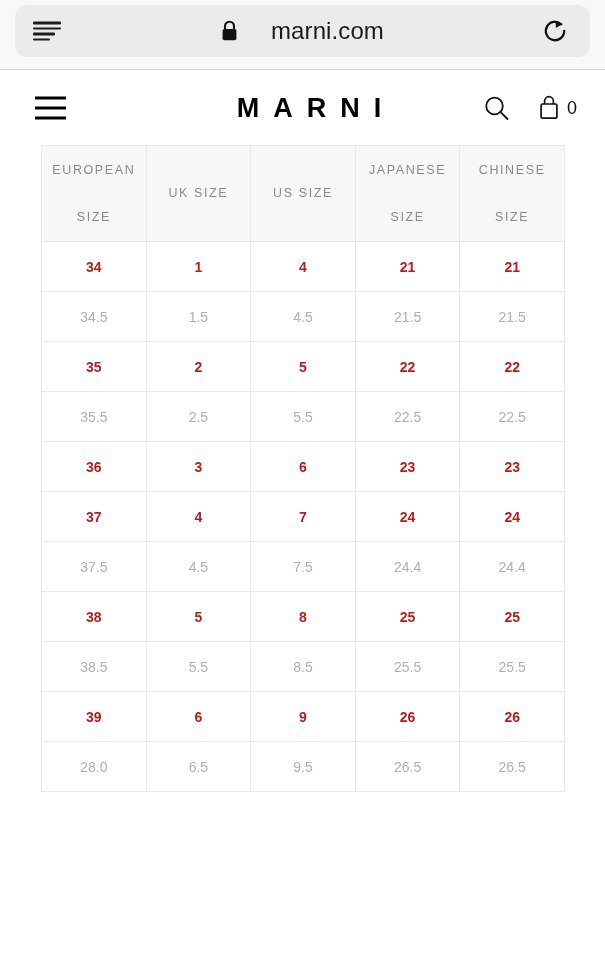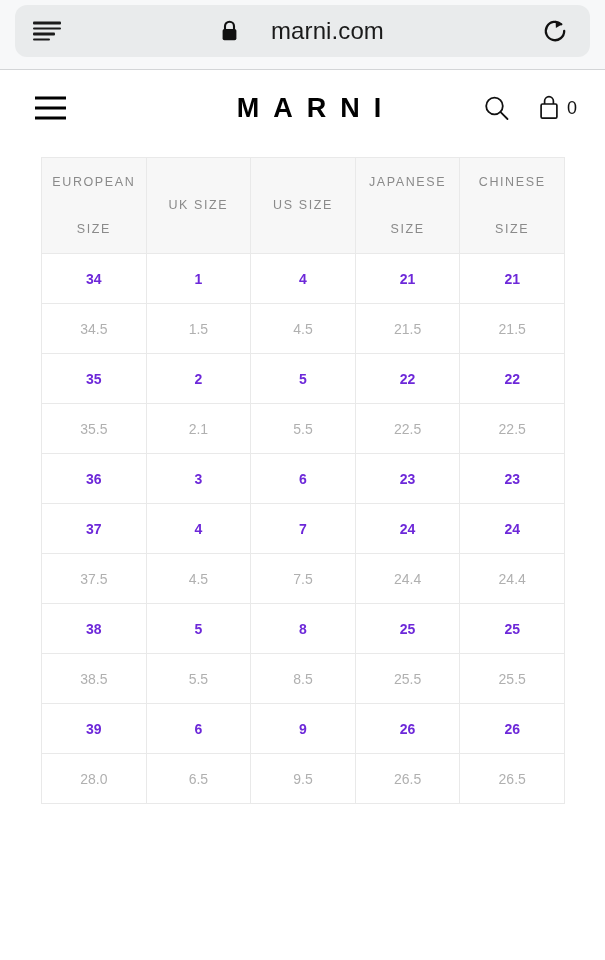--- a/index.html
+++ b/index.html
@@ -113,21 +113,20 @@
     gap: 28px;
   }
   .icon-btn { display: flex; align-items: center; cursor: pointer; }
   .bag-wrap { display: flex; align-items: center; gap: 7px; cursor: pointer; }
   .bag-count { font-size: 18px; color: #111; font-family: "Liberation Sans", sans-serif; }
 
   
   .table-wrap {
     width: 579px;
     padding: 0 41px;
-    margin-top: 12px;
   }
   table.size-table {
     width: 524px;
     border-collapse: collapse;
     table-layout: fixed;
   }
   table.size-table th,
   table.size-table td {
     width: 20%;
     border: 1px solid #e9e9e9;
@@ -144,21 +143,21 @@
     height: 96px;
     padding: 0 4px;
     vertical-align: middle;
   }
   table.size-table tbody td {
     height: 50px;
     font-size: 14px;
     padding: 0;
   }
   tr.row-whole td {
-    color: #6d28d9;
+    color: #b91c1c;
     font-weight: 700;
   }
   tr.row-half td {
     color: #b0b0b0;
     font-weight: 400;
   }
 </style>
 </head>
 <body>
 
@@ -244,21 +243,21 @@
         </tr>
         <tr class="row-whole">
           <td>35</td>
           <td>2</td>
           <td>5</td>
           <td>22</td>
           <td>22</td>
         </tr>
         <tr class="row-half">
           <td>35.5</td>
-          <td>2.1</td>
+          <td>2.5</td>
           <td>5.5</td>
           <td>22.5</td>
           <td>22.5</td>
         </tr>
         <tr class="row-whole">
           <td>36</td>
           <td>3</td>
           <td>6</td>
           <td>23</td>
           <td>23</td>

